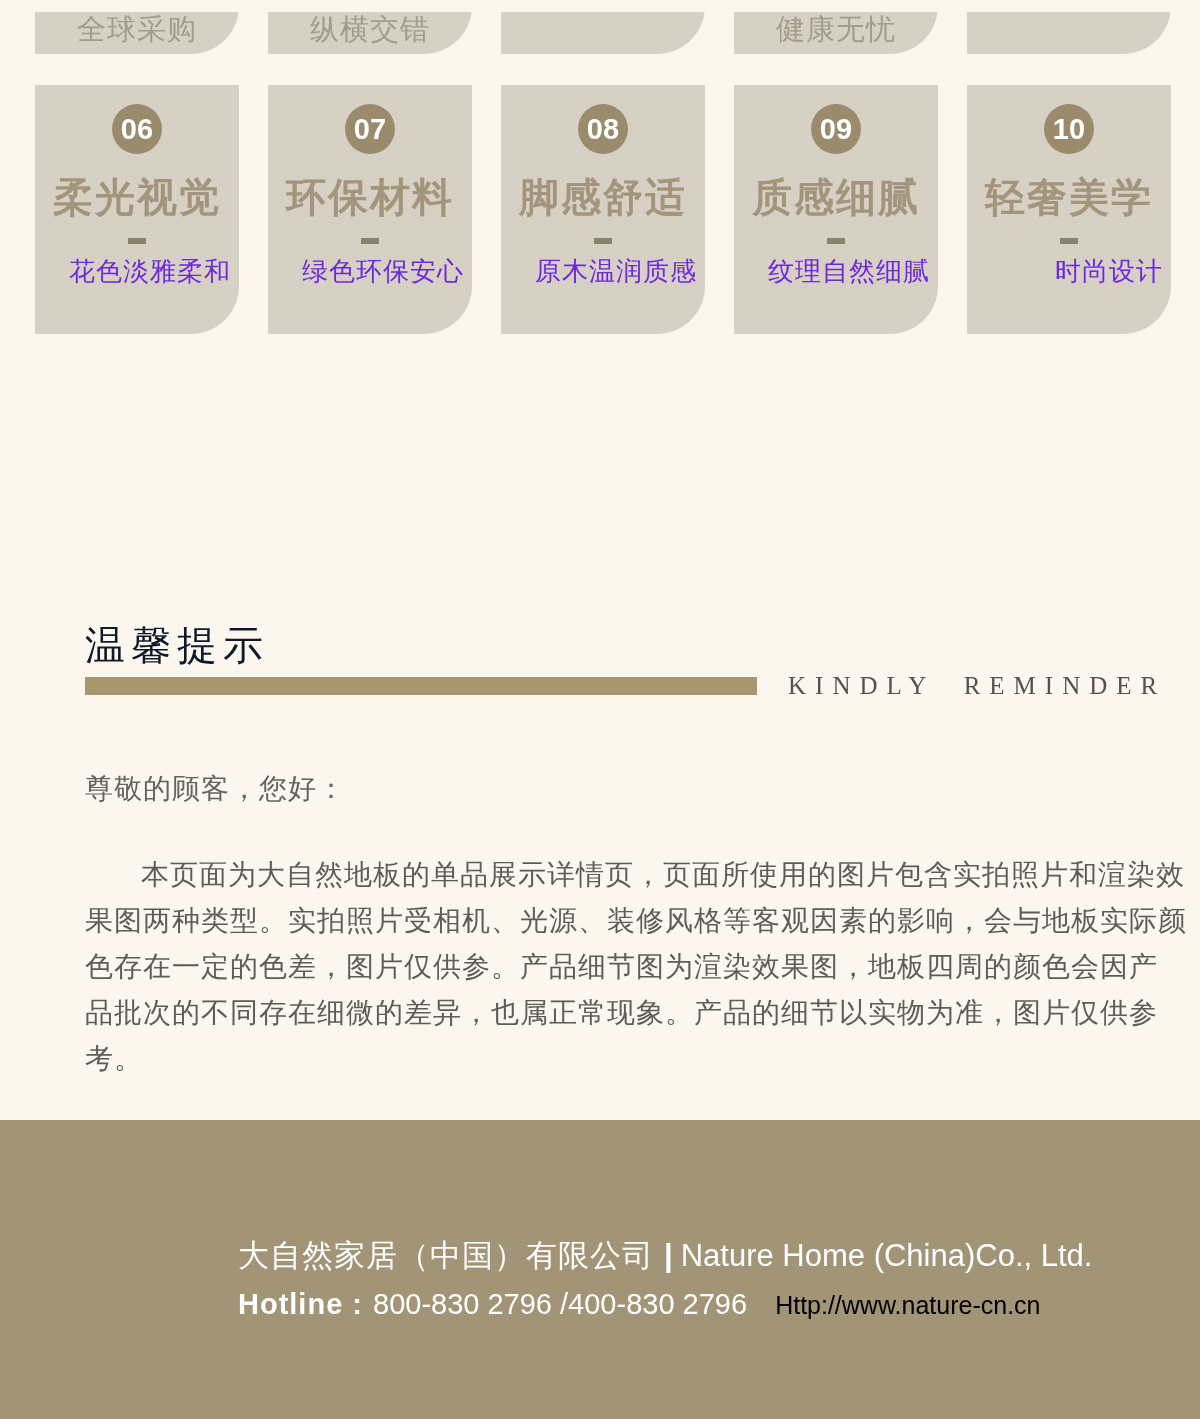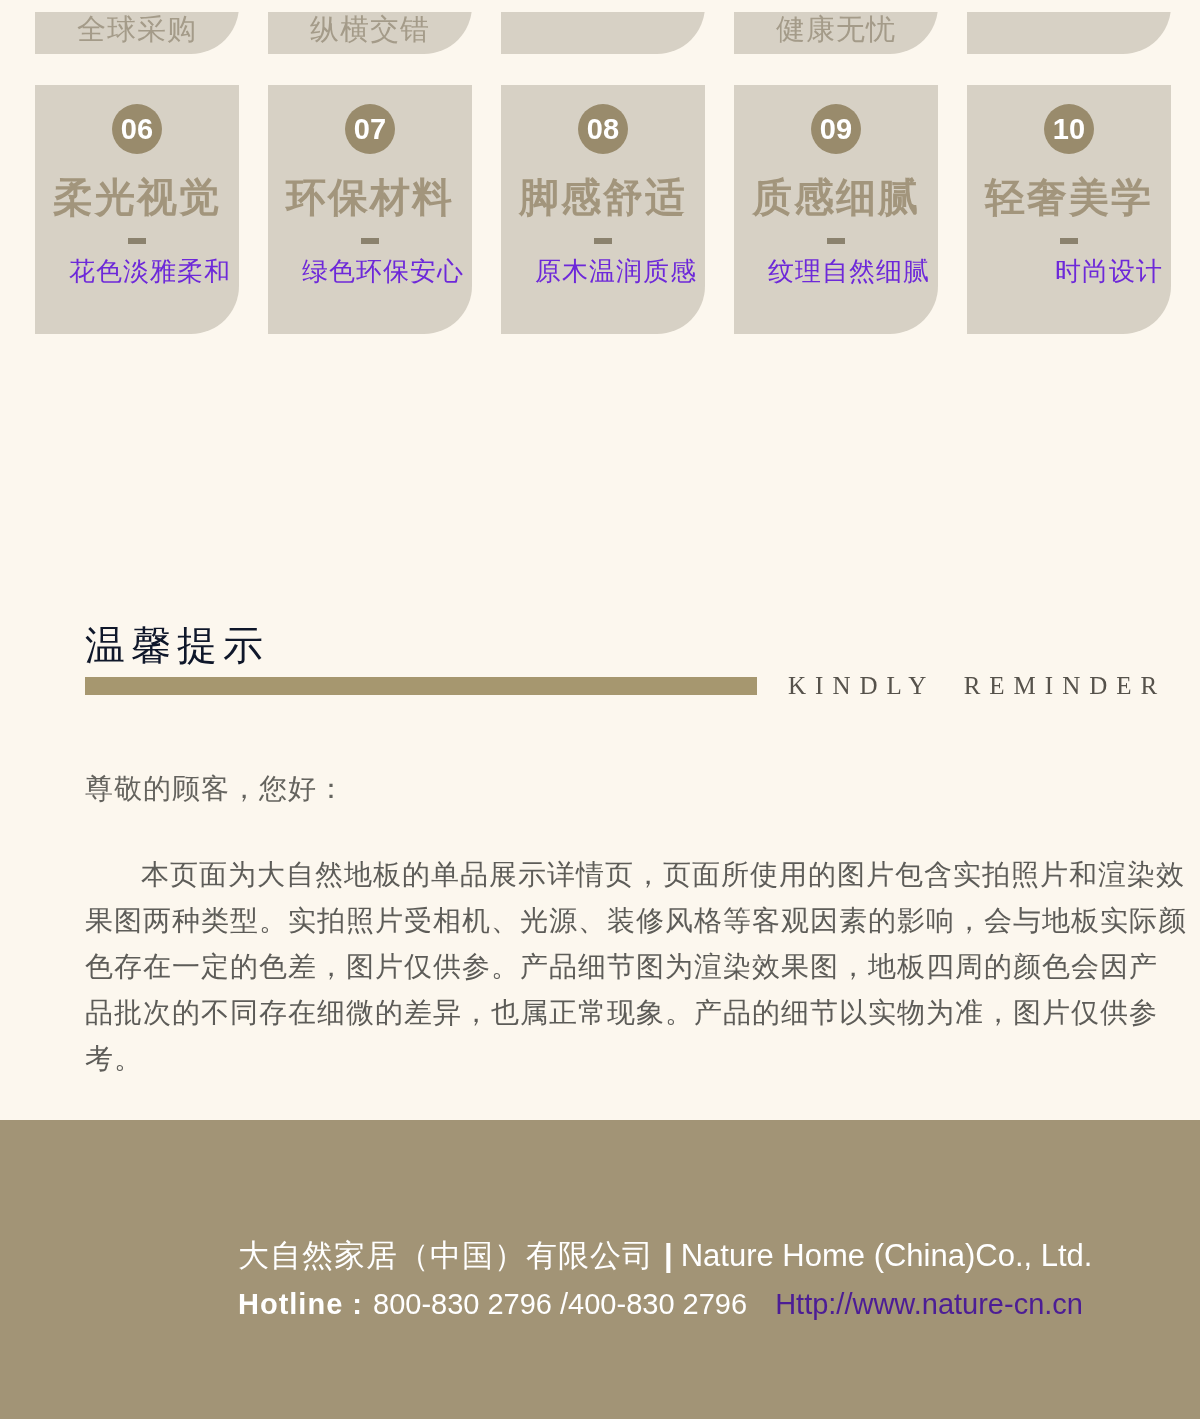--- a/index.html
+++ b/index.html
@@ -172,23 +172,23 @@
   .footer-company-en{font-weight:normal;}
   .footer-line2{
     margin-top:13px;
     font-size:29px;
     line-height:34px;
     white-space:nowrap;
   }
   .hotline-label{font-weight:bold;letter-spacing:1px;}
   .hotline-numbers{font-weight:normal;padding-left:10px;}
   .footer-url{
-    font-size:29px;
+    font-size:25px;
     padding-left:28px;
-    color:#4c1d95;
+    color:#000000;
     text-decoration:none;
   }
 </style>
 </head>
 <body>
 
 <div class="page">
 
   <div class="top-card pos-0">
     <div class="top-label">全球采购</div>

